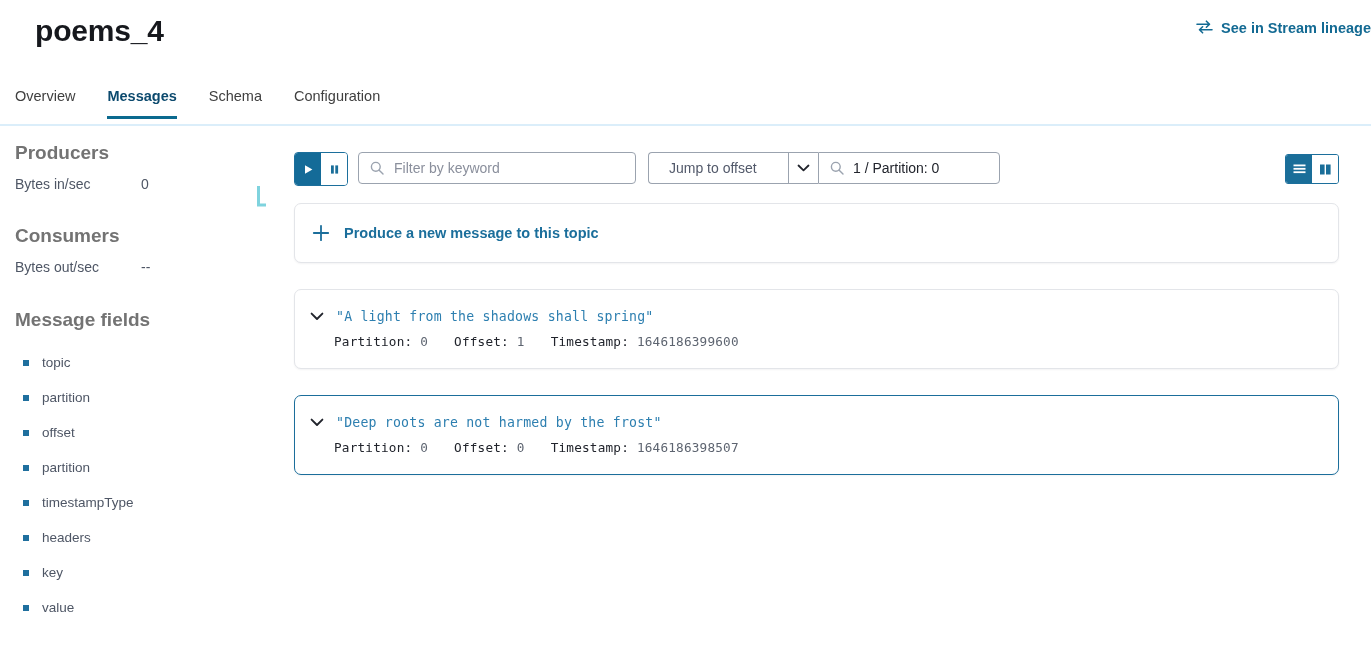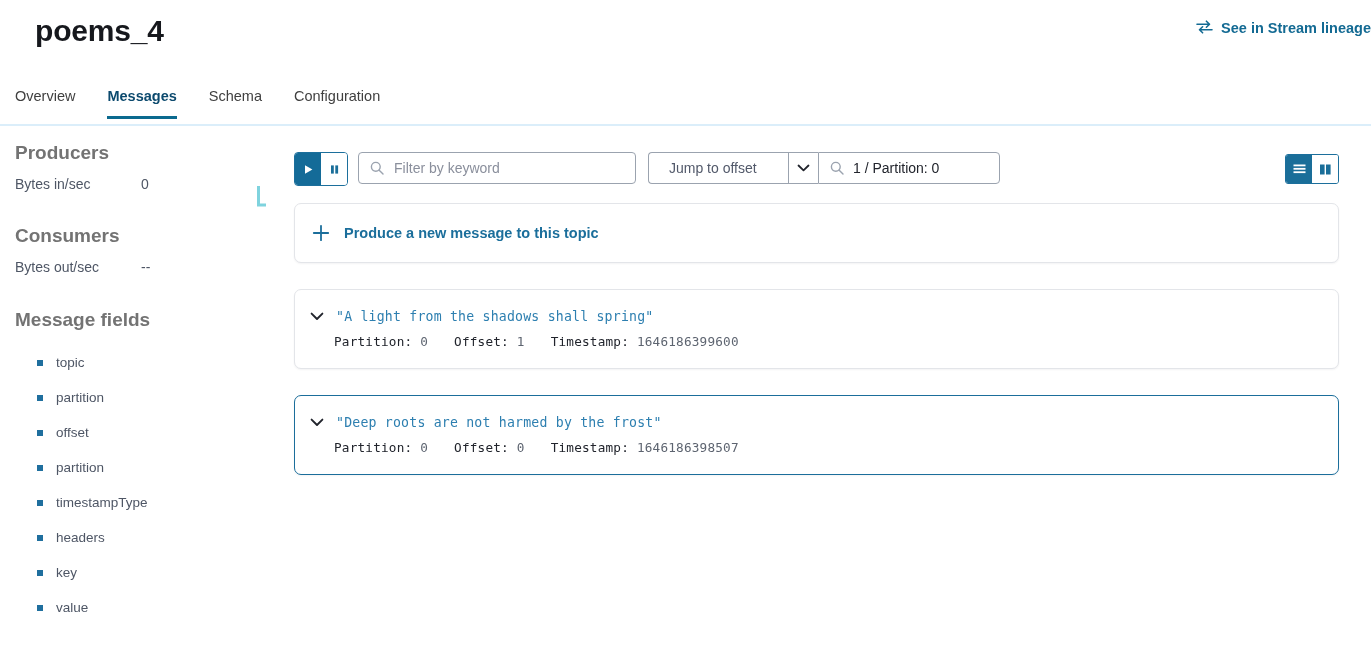--- a/index.html
+++ b/index.html
@@ -117,21 +117,21 @@
   .side-row .value { color: #4e5665; }
   .fields-list {
     margin: 12px 0 0 0;
     padding: 0;
     list-style: none;
   }
   .fields-list li {
     position: relative;
     font-size: 13.5px;
     color: #4e5665;
-    margin-left: 56px;
+    margin-left: 42px;
     height: 35px;
     line-height: 14px;
     display: flex;
     align-items: center;
   }
   .fields-list li .bullet {
     position: absolute;
     left: -19px;
     top: 50%;
     margin-top: -3px;

